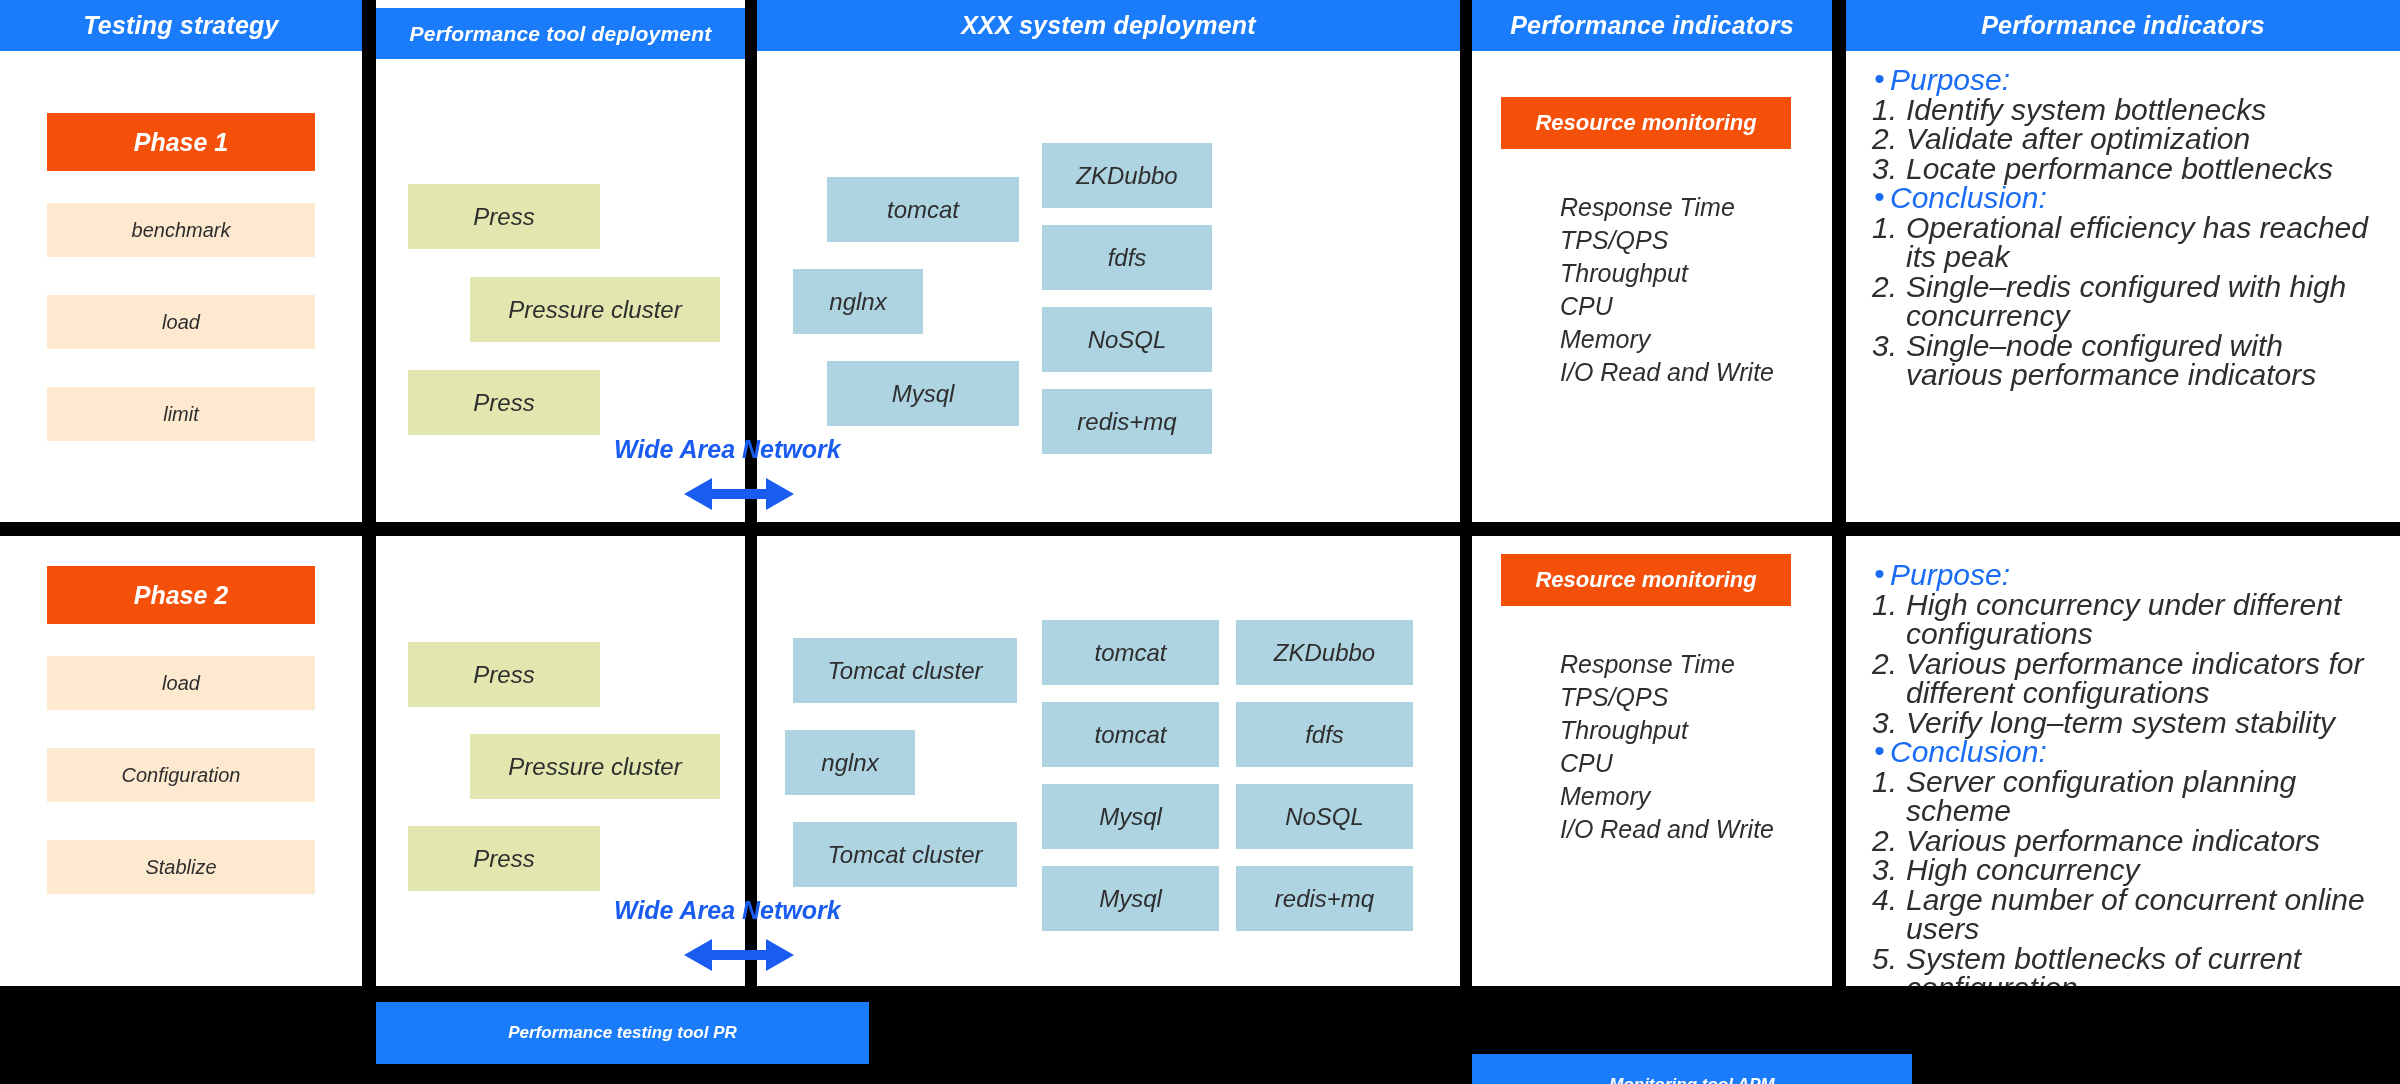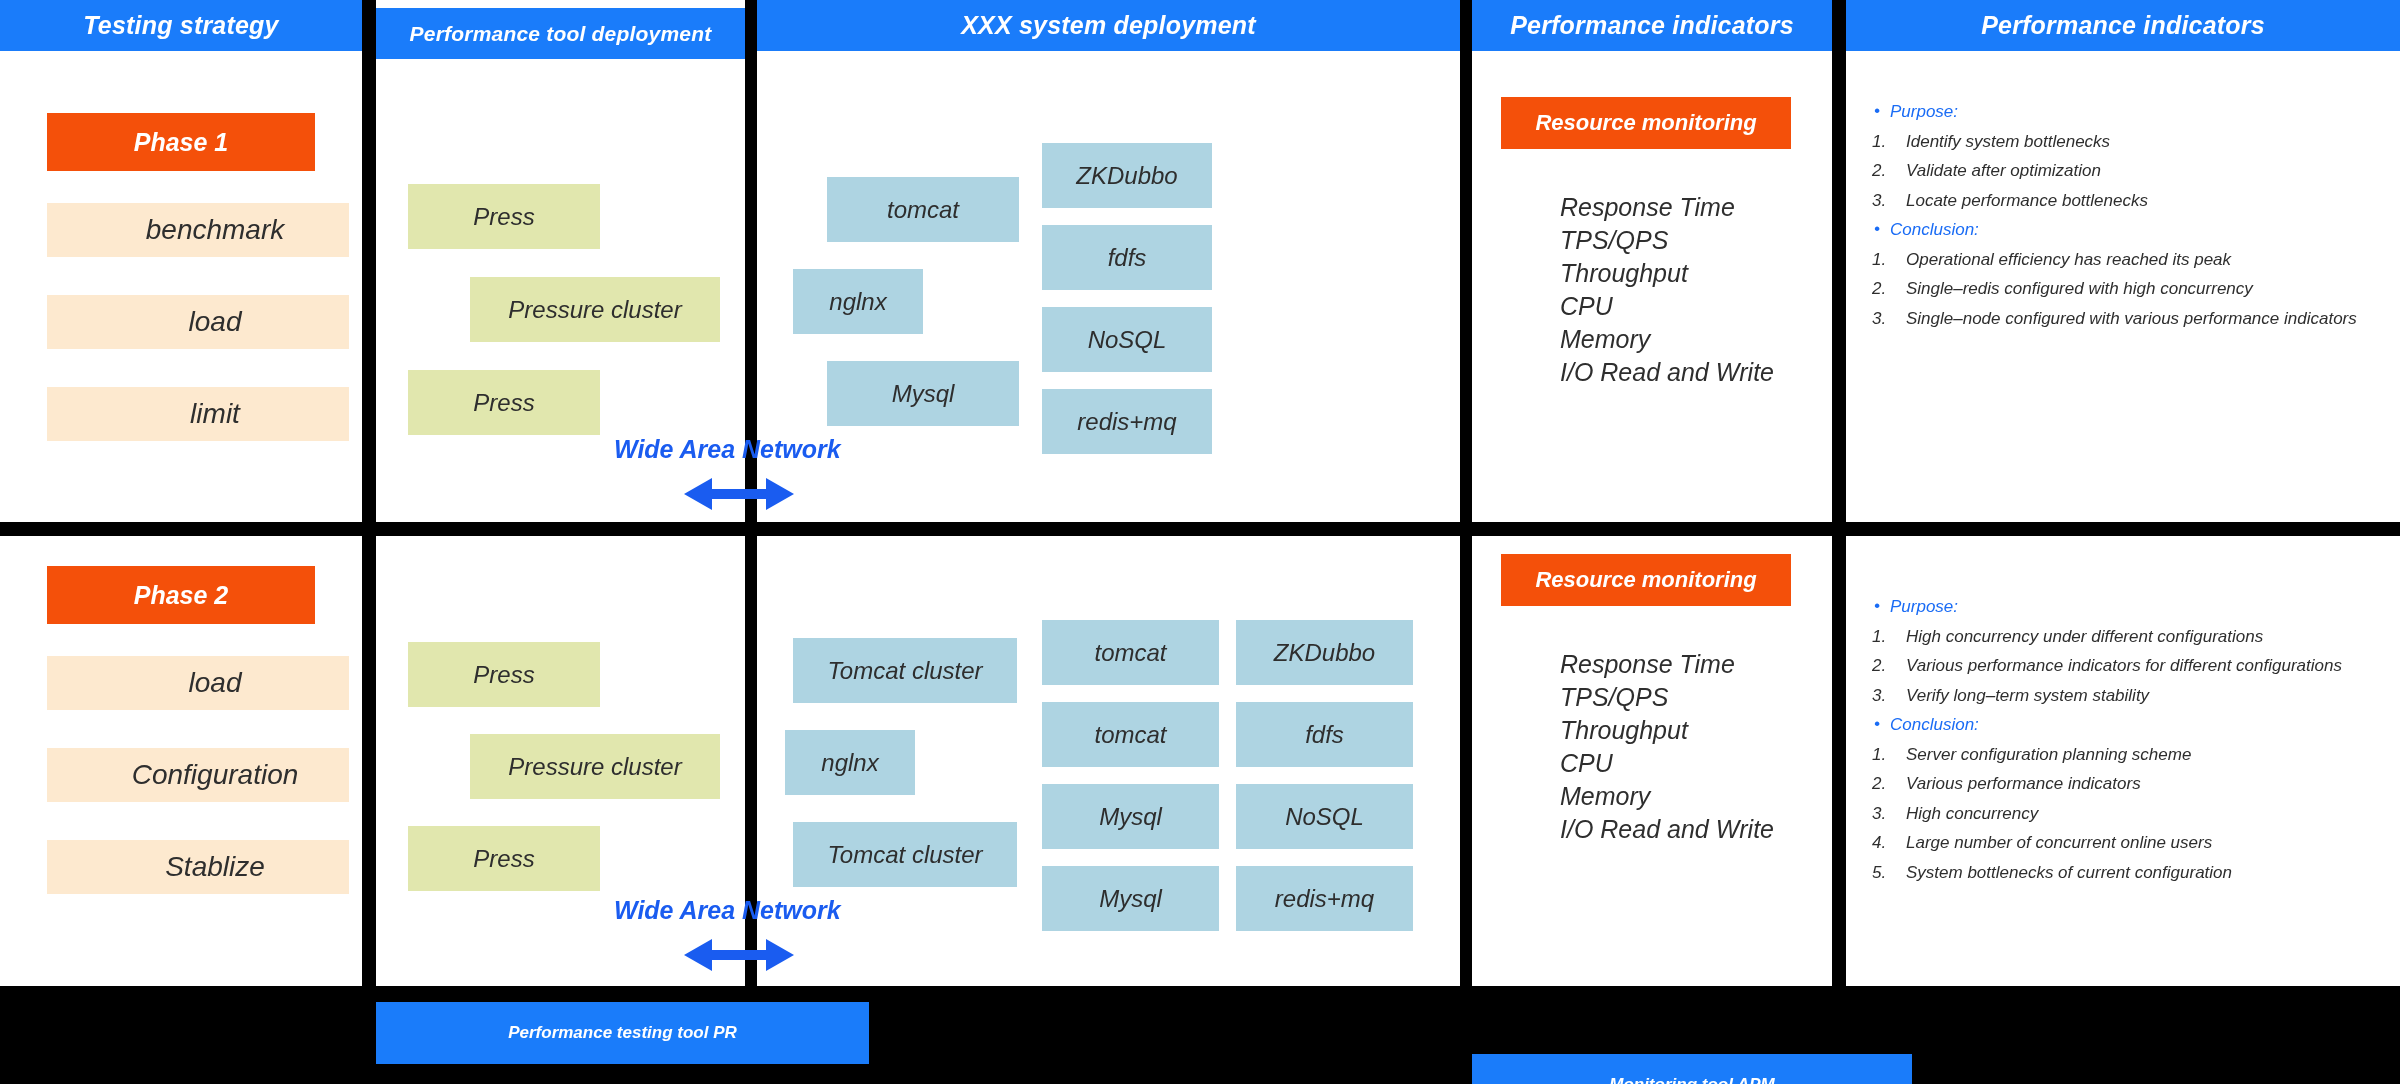--- a/index.html
+++ b/index.html
@@ -59,25 +59,24 @@
     font-size: 25px;
     font-weight: bold;
     display: flex;
     align-items: center;
     justify-content: center;
   }
   .strat-box {
     position: absolute;
     background: #fde9cf;
     color: #2e2e2e;
-    font-size: 28px;
-    display: flex;
-    align-items: center;
-    justify-content: center;
-    padding-left: 34px;
+    font-size: 20px;
+    display: flex;
+    align-items: center;
+    justify-content: center;
   }
 
   
   .tool-box {
     position: absolute;
     background: #e1e7ae;
     color: #2e2e2e;
     font-size: 24px;
     display: flex;
     align-items: center;
@@ -125,23 +124,22 @@
     color: #2e2e2e;
     font-size: 25px;
     line-height: 33px;
   }
   .ind-list div { white-space: nowrap; margin-left: 36px; }
 
   
   .concl {
     position: absolute;
     color: #2e2e2e;
-    font-size: 17px;
+    font-size: 30px;
     line-height: 29.5px;
-    margin-top: 32px;
   }
   .concl .bul {
     color: #1a6cf5;
     padding-left: 18px;
     position: relative;
   }
   .concl .bul::before {
     content: "\2022";
     position: absolute;
     left: 2px;

